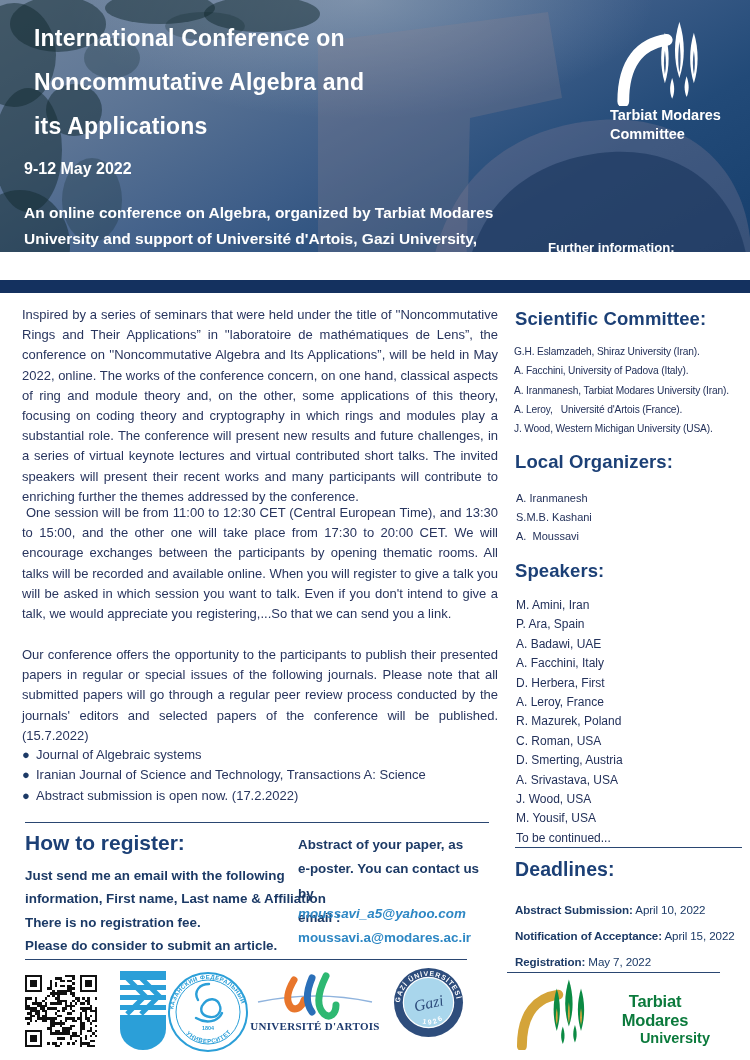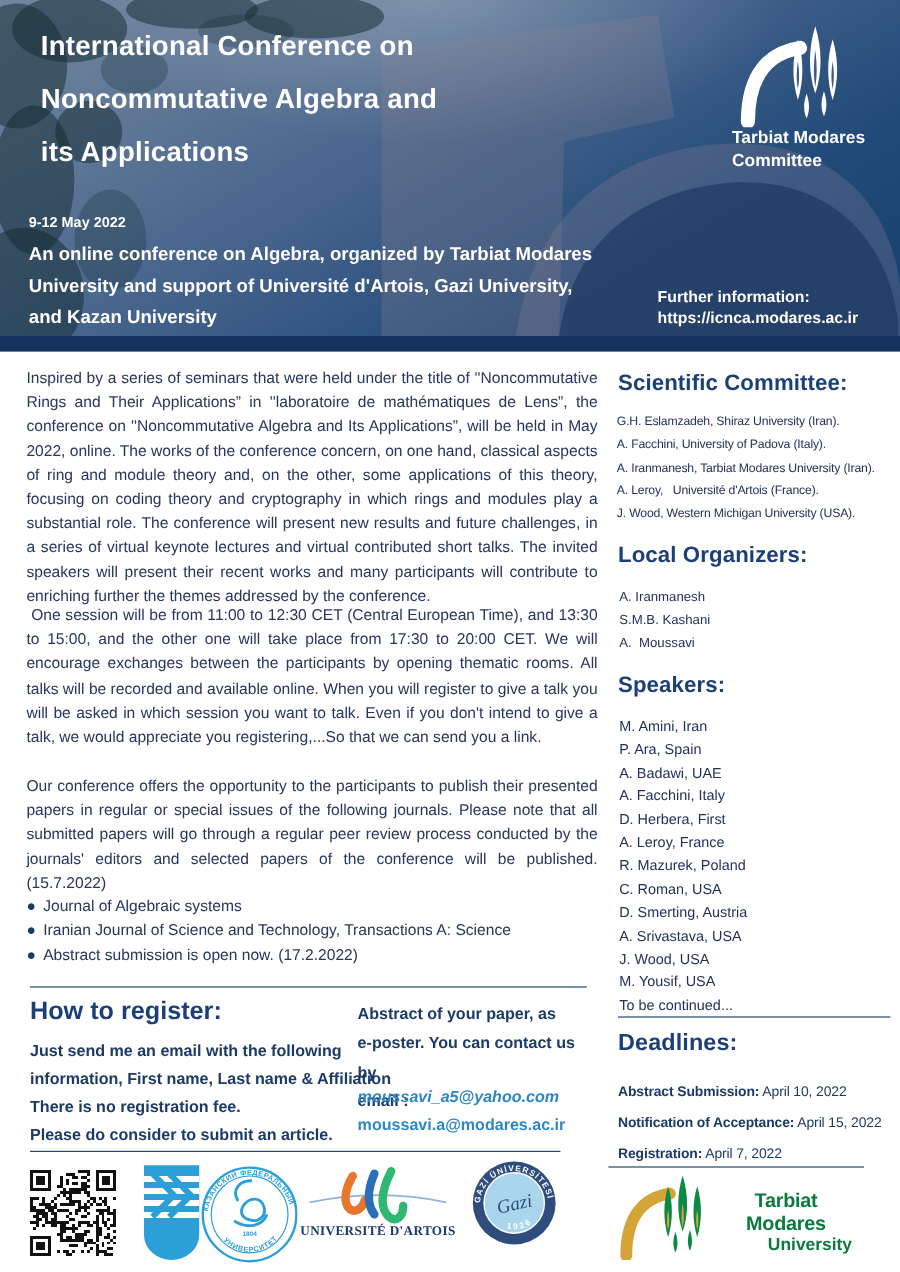--- a/index.html
+++ b/index.html
@@ -4,30 +4,30 @@
 <style>
   * { margin:0; padding:0; box-sizing:border-box; }
   html,body { background:#ffffff; }
   .poster {
     position:relative; width:750px; height:1060px; background:#ffffff;
     font-family:"Liberation Sans", sans-serif; overflow:hidden;
     color:#28355e;
   }
   
   .header {
-    position:absolute; left:0; top:0; width:750px; height:280px;
+    position:absolute; left:0; top:0; width:750px; height:252px;
     background:
       radial-gradient(ellipse 420px 170px at 48% 0%, rgba(195,205,215,0.35), rgba(195,205,215,0) 70%),
       linear-gradient(150deg, #72869e 0%, #5d7595 25%, #3d5d88 52%, #224a78 74%, #173f6d 100%);
     overflow:hidden;
   }
   .header-bar { position:absolute; left:0; top:280px; width:750px; height:13px; background:#14315f; }
   .header-art { position:absolute; left:0; top:0; }
   .title { position:absolute; left:34px; top:16px; color:#fff; font-weight:bold; font-size:23px; line-height:44px; letter-spacing:0.2px; }
-  .date  { position:absolute; left:24px; top:178px; color:#fff; font-weight:bold; font-size:12px; }
+  .date  { position:absolute; left:24px; top:160px; color:#fff; font-weight:bold; font-size:16px; }
   .desc  { position:absolute; left:24px; top:200px; color:#fff; font-weight:bold; font-size:15.5px; line-height:25.8px; }
   .tmu-white-logo { position:absolute; left:614px; top:20px; }
   .tmu-white-text { position:absolute; left:610px; top:106px; color:#fff; font-weight:bold; font-size:14.5px; line-height:19px; }
   .further { position:absolute; left:548px; top:240px; color:#fff; font-weight:bold; font-size:13.2px; line-height:16.5px; }
   
   .par { position:absolute; left:22px; width:476px; font-size:13px; line-height:20.2px; text-align:justify; color:#28355e; }
   #p1 { top:305px; }
   #p2 { top:503px; }
   #p3 { top:645px; }
   .bullets { position:absolute; left:22px; top:745px; width:476px; font-size:13px; line-height:20.4px; color:#28355e; }
@@ -206,21 +206,21 @@
     <div>M. Yousif, USA</div>
     <div>To be continued...</div>
   </div>
 
   <div class="h-line" id="hr3"></div>
 
   <div class="side-heading" id="dl-heading">Deadlines:</div>
   <div class="dl-list">
     <div><span class="dl-label">Abstract Submission:</span><span> April 10, 2022</span></div>
     <div><span class="dl-label">Notification of Acceptance:</span><span> April 15, 2022</span></div>
-    <div><span class="dl-label">Registration:</span><span> April 7, 2022</span></div>
+    <div><span class="dl-label">Registration:</span><span> May 7, 2022</span></div>
   </div>
 
   <div class="h-line" id="hr4"></div>
 
   <svg class="qr" id="qr-svg" width="72" height="72" viewBox="0 0 29 29" shape-rendering="crispEdges">
     <g fill="#111111">
       <rect x="0" y="0" width="7" height="7"></rect>
         <rect x="22" y="0" width="7" height="7"></rect>
         <rect x="0" y="22" width="7" height="7"></rect>
     </g>

